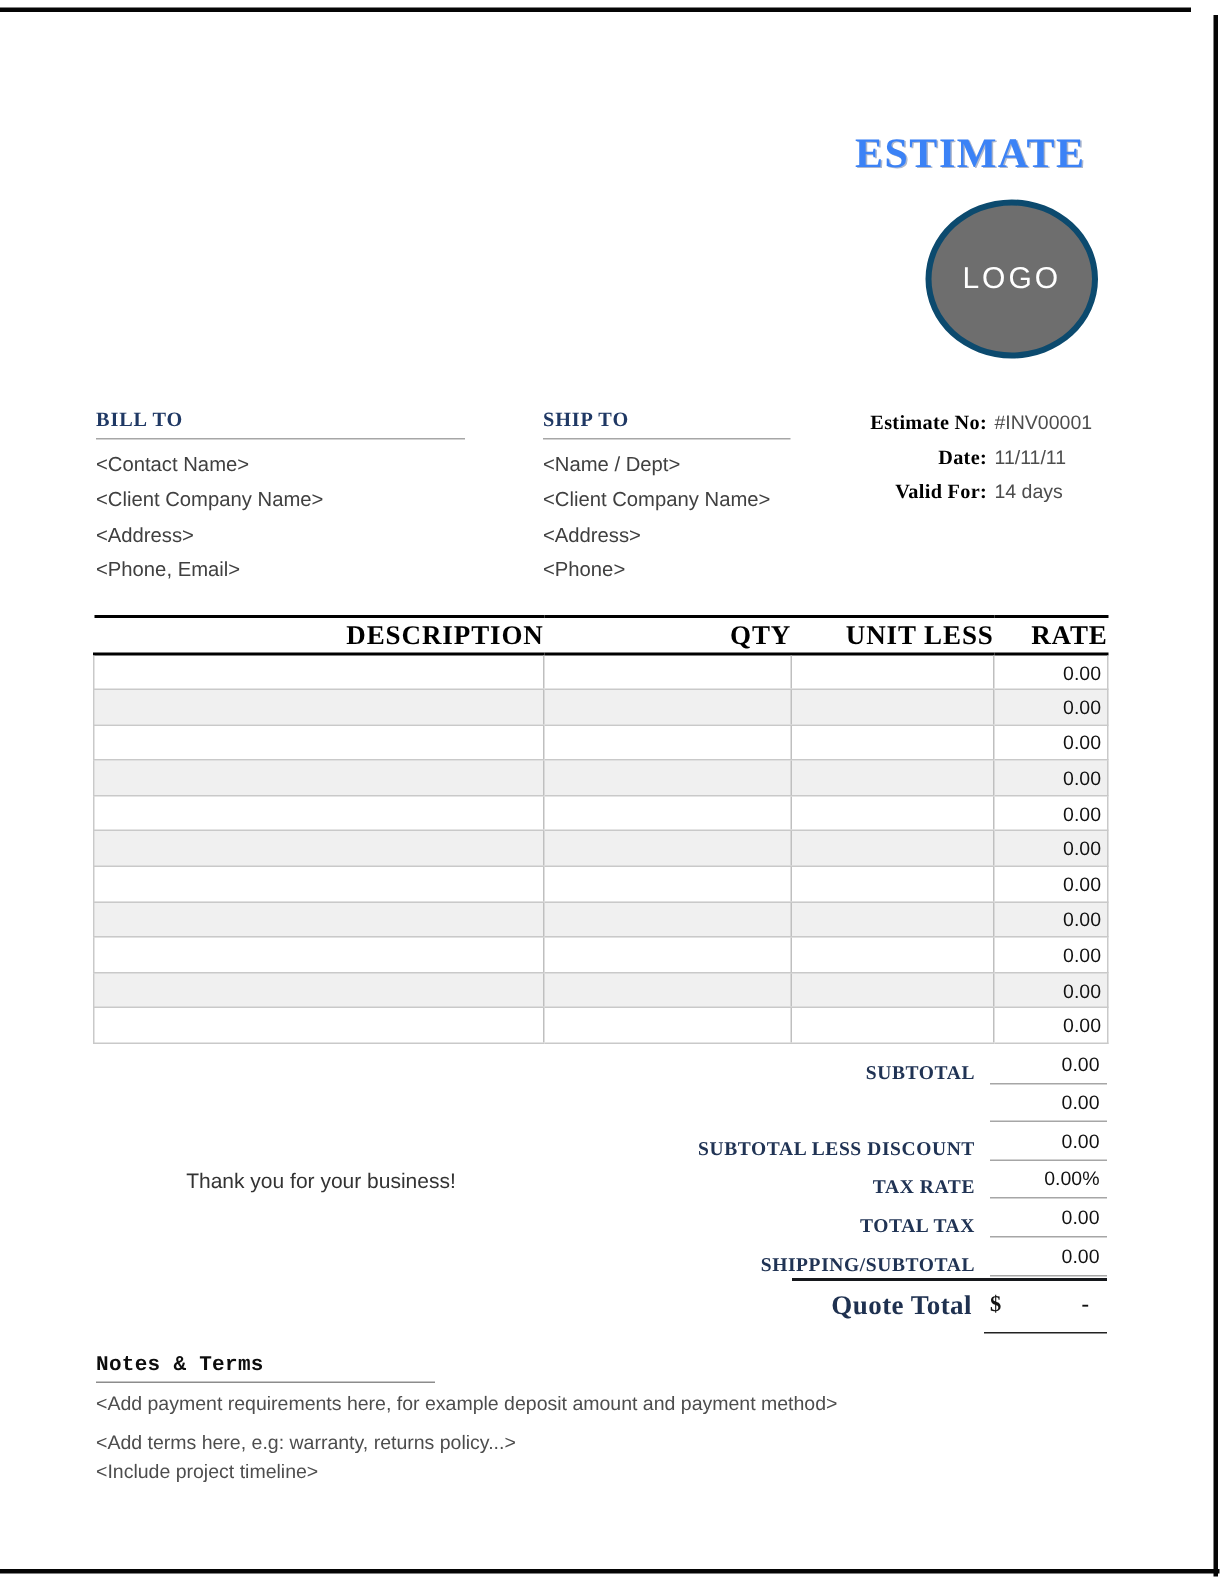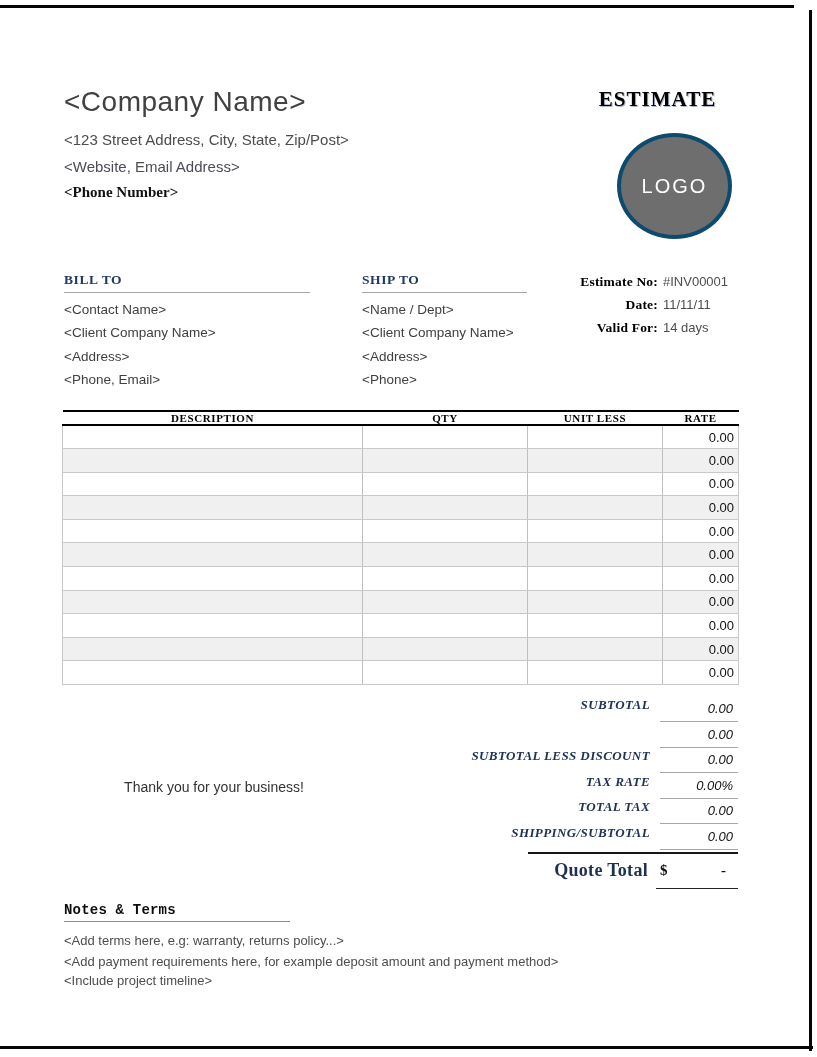--- a/index.html
+++ b/index.html
@@ -19,23 +19,22 @@
   .company { position:absolute; left:64px; top:86px; }
   .company-name { font-size:28px; color:#414141; letter-spacing:0.5px; }
   .company-address { margin-top:13px; font-size:15px; color:#4c4c4c; }
   .company-website { margin-top:10px; font-size:15px; color:#4c4c55; }
   .company-phone { margin-top:9px; font-size:15px; color:#111; font-family:"Liberation Serif", serif; font-weight:bold; }
 
   
   .estimate-title {
     position:absolute; left:570px; top:87px; width:175px;
     font-family:"Liberation Serif", serif; font-weight:bold;
-    font-size:21px; letter-spacing:1px; color:#000000;
+    font-size:28px; letter-spacing:1px; color:#3b82f6;
     text-shadow:1px 1px 0 #aeb8cd;
-    text-align:center;
   }
   .logo {
     position:absolute; left:617px; top:133px; width:115px; height:106px;
     background:#6e6e6e; border-radius:50%; border:4px solid #0c4a6e;
     display:flex; align-items:center; justify-content:center;
   }
   .logo-text { color:#fff; font-size:20px; letter-spacing:2px; }
 
   
   .addr-block { position:absolute; top:272px; }
@@ -59,37 +58,37 @@
   }
   .meta-value { margin-left:5px; font-size:13px; color:#4d4d4d; line-height:18px; }
 
   
   .items-table {
     position:absolute; left:62px; top:410px; width:676px;
     border-collapse:collapse; table-layout:fixed;
   }
   .items-table th {
     border-top:2px solid #000; border-bottom:2px solid #000;
-    height:14px; font-family:"Liberation Serif", serif; font-weight:bold;
-    font-size:11px; color:#000; letter-spacing:0.6px; text-align:center;
+    height:25px; font-family:"Liberation Serif", serif; font-weight:bold;
+    font-size:18px; color:#000; letter-spacing:0.6px; text-align:right;
     background:#fff;
   }
   .items-table td {
     height:23.6px; font-size:13px; color:#111;
     border-bottom:1px solid #c9c9c9;
   }
   .items-table td + td { border-left:1px solid #bfbfbf; }
   .items-table td:first-child { border-left:1px solid #c9c9c9; }
   .items-table td:last-child  { border-right:1px solid #c9c9c9; }
   .items-table tr:nth-child(even) td { background:#f0f0f0; }
   .cell-total { text-align:right; padding-right:4px; }
 
   
   .totals { position:absolute; left:62px; top:697px; width:676px; }
-  .totals-row { display:flex; justify-content:flex-end; align-items:flex-start; height:25.6px;font-style:italic; }
+  .totals-row { display:flex; justify-content:flex-end; align-items:flex-end; height:25.6px; }
   .totals-label {
     font-family:"Liberation Serif", serif; font-weight:bold; font-size:13px;
     color:#203354; letter-spacing:0.4px; text-align:right; padding-right:10px;
     width:598px;
   }
   .totals-value {
     width:78px; text-align:right; padding-right:5px; font-size:13px; color:#111;
     border-bottom:1px solid #a6a6a6; line-height:24px;
   }
   .totals-row:last-of-type .totals-value { border-bottom:none; }
@@ -125,26 +124,20 @@
 </style>
 </head>
 <body>
 
 <div class="page">
 
   <div class="border-top"></div>
   <div class="border-right"></div>
   <div class="border-bottom"></div>
 
-  <div class="company">
-    <div class="company-name">&lt;Company Name&gt;</div>
-    <div class="company-address">&lt;123 Street Address, City, State, Zip/Post&gt;</div>
-    <div class="company-website">&lt;Website, Email Address&gt;</div>
-    <div class="company-phone">&lt;Phone Number&gt;</div>
-  </div>
 
   <div class="estimate-title">ESTIMATE</div>
 
   <div class="logo">
     <span class="logo-text">LOGO</span>
   </div>
 
   <div class="addr-block bill-to">
     <div class="addr-heading">BILL TO</div>
     <div class="addr-line">&lt;Contact Name&gt;</div>
@@ -295,18 +288,18 @@
         <span>-</span>
       </div>
     </div>
     <div class="quote-underline"></div>
   </div>
 
   <div class="thank-you">Thank you for your business!</div>
 
   <div class="notes">
     <div class="notes-heading">Notes &amp; Terms</div>
+    <div class="notes-line notes-line-0">&lt;Add payment requirements here, for example deposit amount and payment method&gt;</div>
     <div class="notes-line notes-line-1">&lt;Add terms here, e.g: warranty, returns policy...&gt;</div>
-    <div class="notes-line notes-line-0">&lt;Add payment requirements here, for example deposit amount and payment method&gt;</div>
     <div class="notes-line notes-line-2">&lt;Include project timeline&gt;</div>
   </div>
 
 </div>
 
 </body></html>

